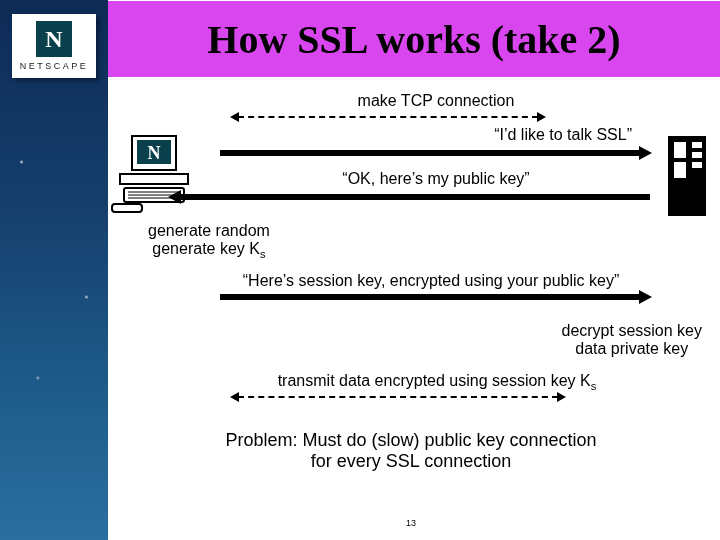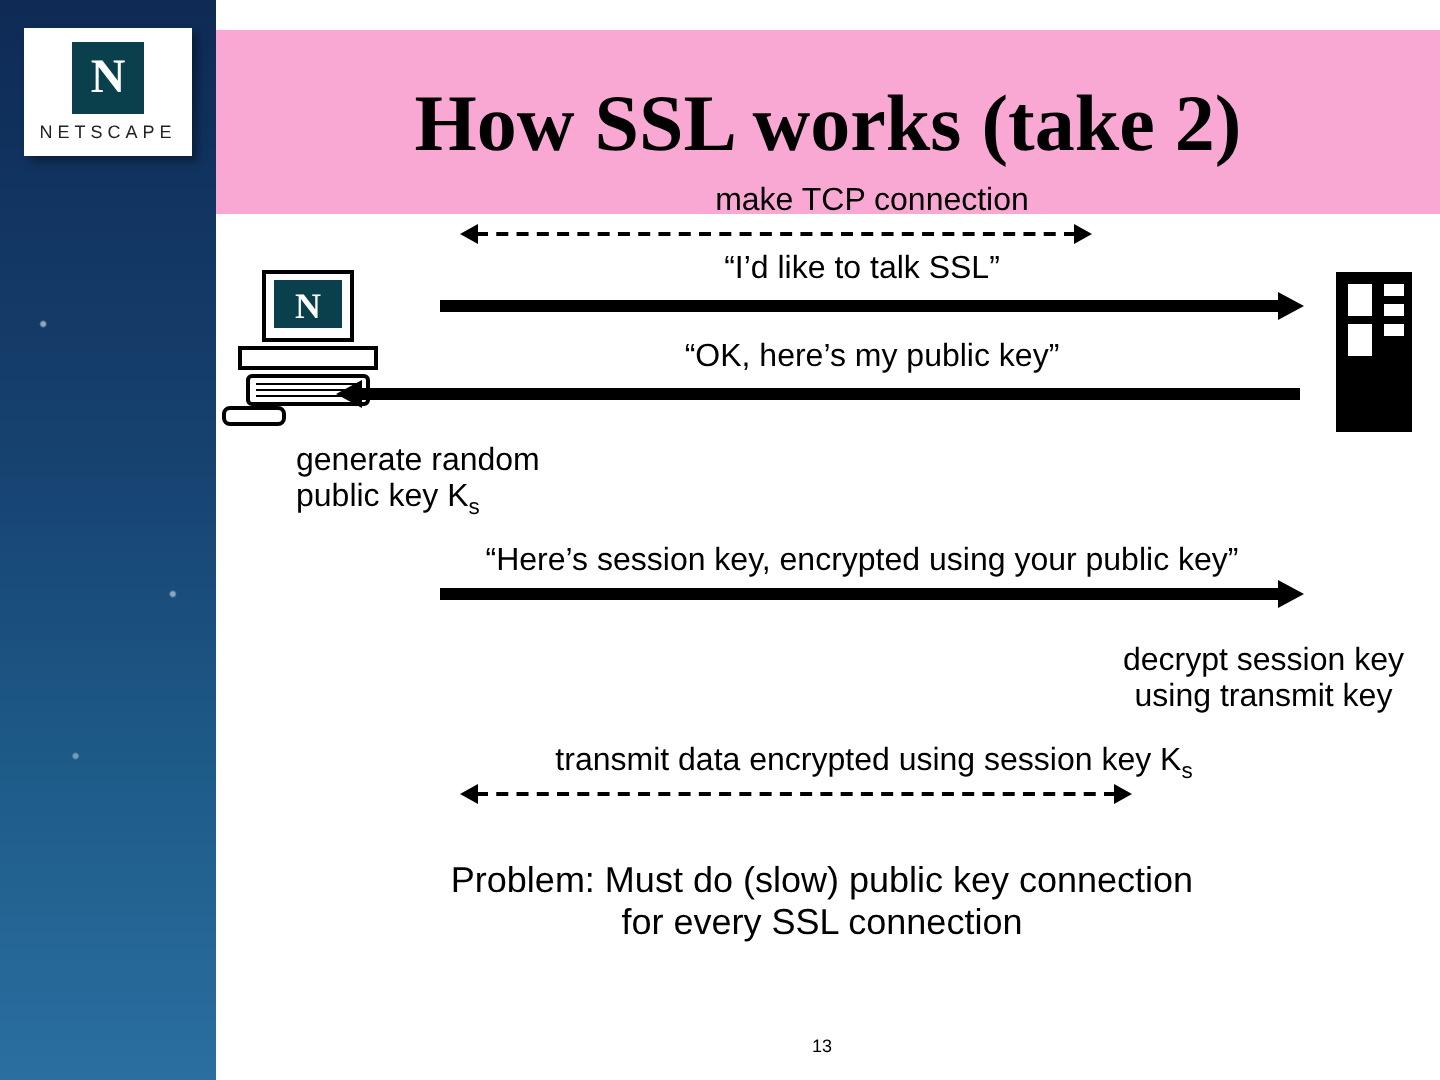--- a/index.html
+++ b/index.html
@@ -43,23 +43,23 @@
   }
   .logo-text {
     font-size: 9px;
     letter-spacing: 2.5px;
     margin-top: 4px;
     font-weight: normal;
     color: #222;
   }
   .title-band {
     position: absolute;
-    left: 108px; top: 15px; right: 0;
-    height: 92px;
-    background: #f9a8d4;
+    left: 108px; top: 1px; right: 0;
+    height: 76px;
+    background: #d946ef;
     display: flex;
     align-items: center;
     justify-content: center;
   }
   .title {
     font-family: "Times New Roman", serif;
     font-size: 40px;
     font-weight: bold;
     color: #000;
   }
@@ -163,45 +163,45 @@
       <rect x="30" y="28" width="10" height="6" fill="#fff"></rect>
     </svg>
   </div>
 
   <div class="label" style="position:absolute; left:120px; right:70px; top:0;">make TCP connection</div>
   <div class="dashed-line" style="left:128px; width:300px; top:24px;">
     <span class="arr-l"></span>
       <span class="arr-r"></span>
   </div>
 
-  <div class="label quoted" style="position:absolute; left:120px; right:80px; top:34px;">“I’d like to talk SSL”</div>
+  <div class="label quoted" style="position:absolute; left:120px; right:80px; top:34px;text-align:right;">“I’d like to talk SSL”</div>
   <div class="solid-line" style="left:110px; width:420px; top:58px;">
     <span class="arr-r"></span>
   </div>
 
   <div class="label quoted" style="position:absolute; left:120px; right:70px; top:78px;">“OK, here’s my public key”</div>
   <div class="solid-line" style="left:70px; width:470px; top:102px;">
     <span class="arr-l"></span>
   </div>
 
-  <div style="position:absolute; left:38px; top:130px; font-size:16px;">
+  <div style="position:absolute; left:38px; top:130px; text-align:center; font-size:16px;">
     <div>generate random</div>
     <div>
-      <span>public key K</span><sub>s</sub>
+      <span>generate key K</span><sub>s</sub>
     </div>
   </div>
 
   <div class="label quoted" style="position:absolute; left:60px; right:20px; top:180px;">“Here’s session key, encrypted using your public key”</div>
   <div class="solid-line" style="left:110px; width:420px; top:202px;">
     <span class="arr-r"></span>
   </div>
 
   <div style="position:absolute; right:10px; top:230px; text-align:center; font-size:16px;">
     <div>decrypt session key</div>
-    <div>using transmit key</div>
+    <div>data private key</div>
   </div>
 
   <div class="label" style="position:absolute; left:72px; right:20px; top:280px;">
     <span>transmit data encrypted using session key K</span><sub>s</sub>
   </div>
   <div class="dashed-line" style="left:128px; width:320px; top:304px;">
     <span class="arr-l"></span>
       <span class="arr-r"></span>
   </div>
 

